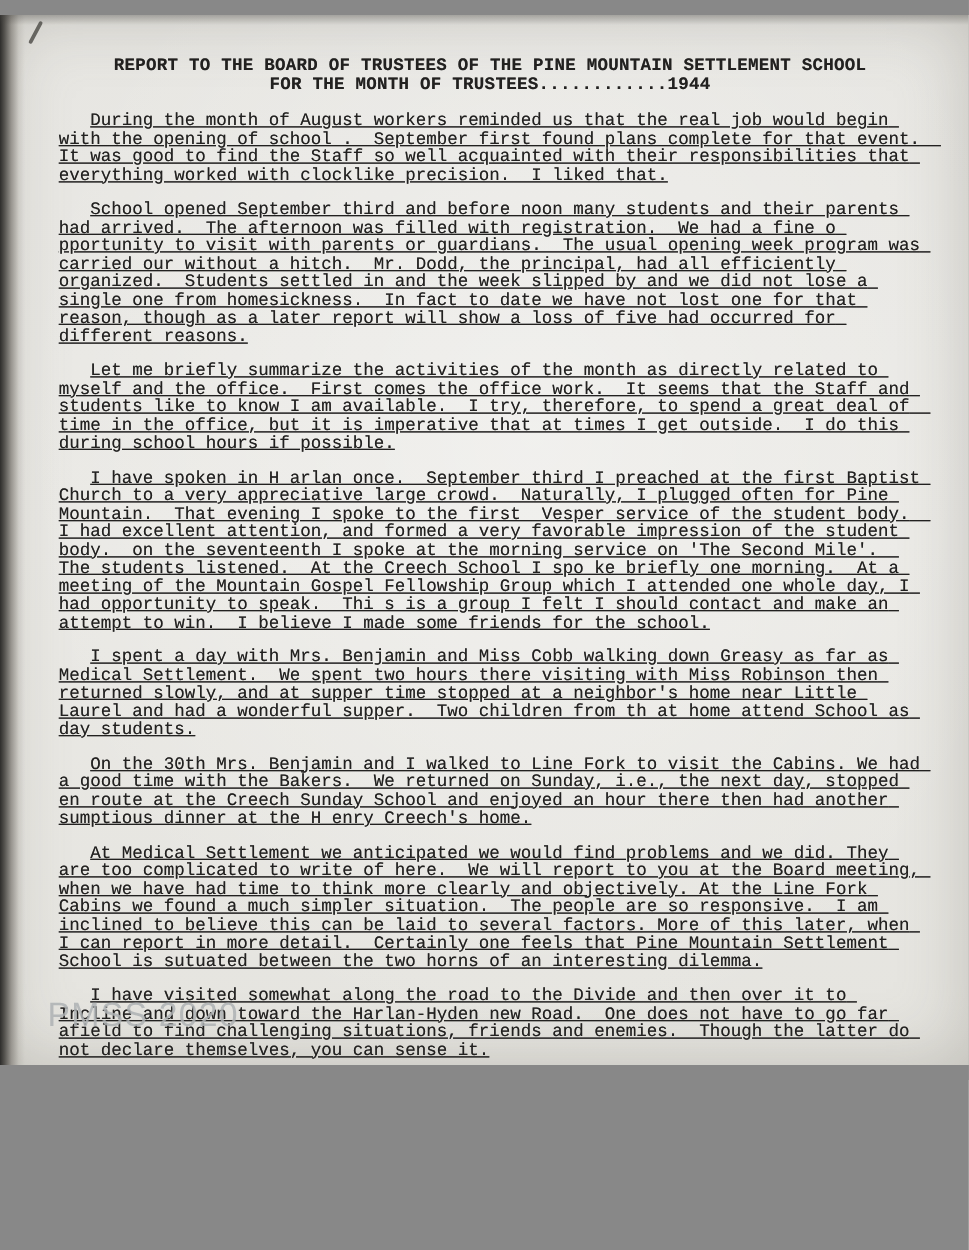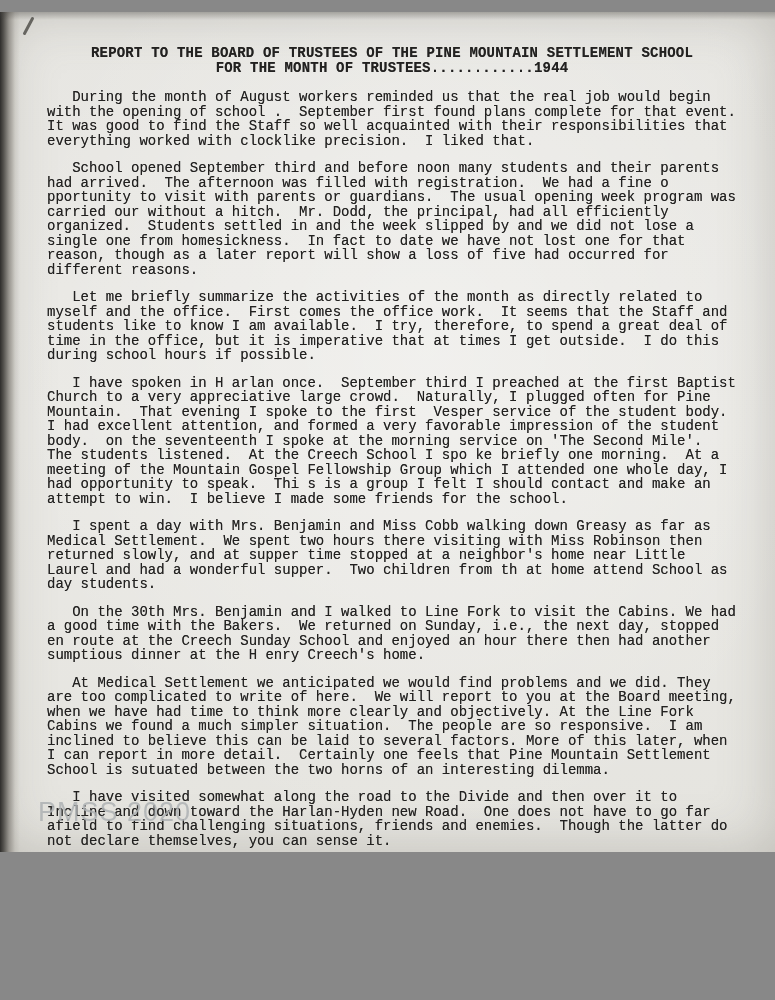--- a/index.html
+++ b/index.html
@@ -58,20 +58,21 @@
     text-align: center;
     font-weight: bold;
     letter-spacing: 0.2px;
     margin-bottom: 15px;
   }
   .para {
     margin: 13px 0 0 0;
     text-indent: 3ch;
     white-space: pre-wrap;
     overflow-wrap: break-word;
+    text-decoration: underline;
   }
   .watermark {
     position: absolute;
     left: 38px;
     bottom: 24px;
     font-family: "Liberation Sans", "DejaVu Sans", sans-serif;
     font-size: 27px;
     color: #aeb2b4;
     letter-spacing: 1px;
     opacity: 0.85;

